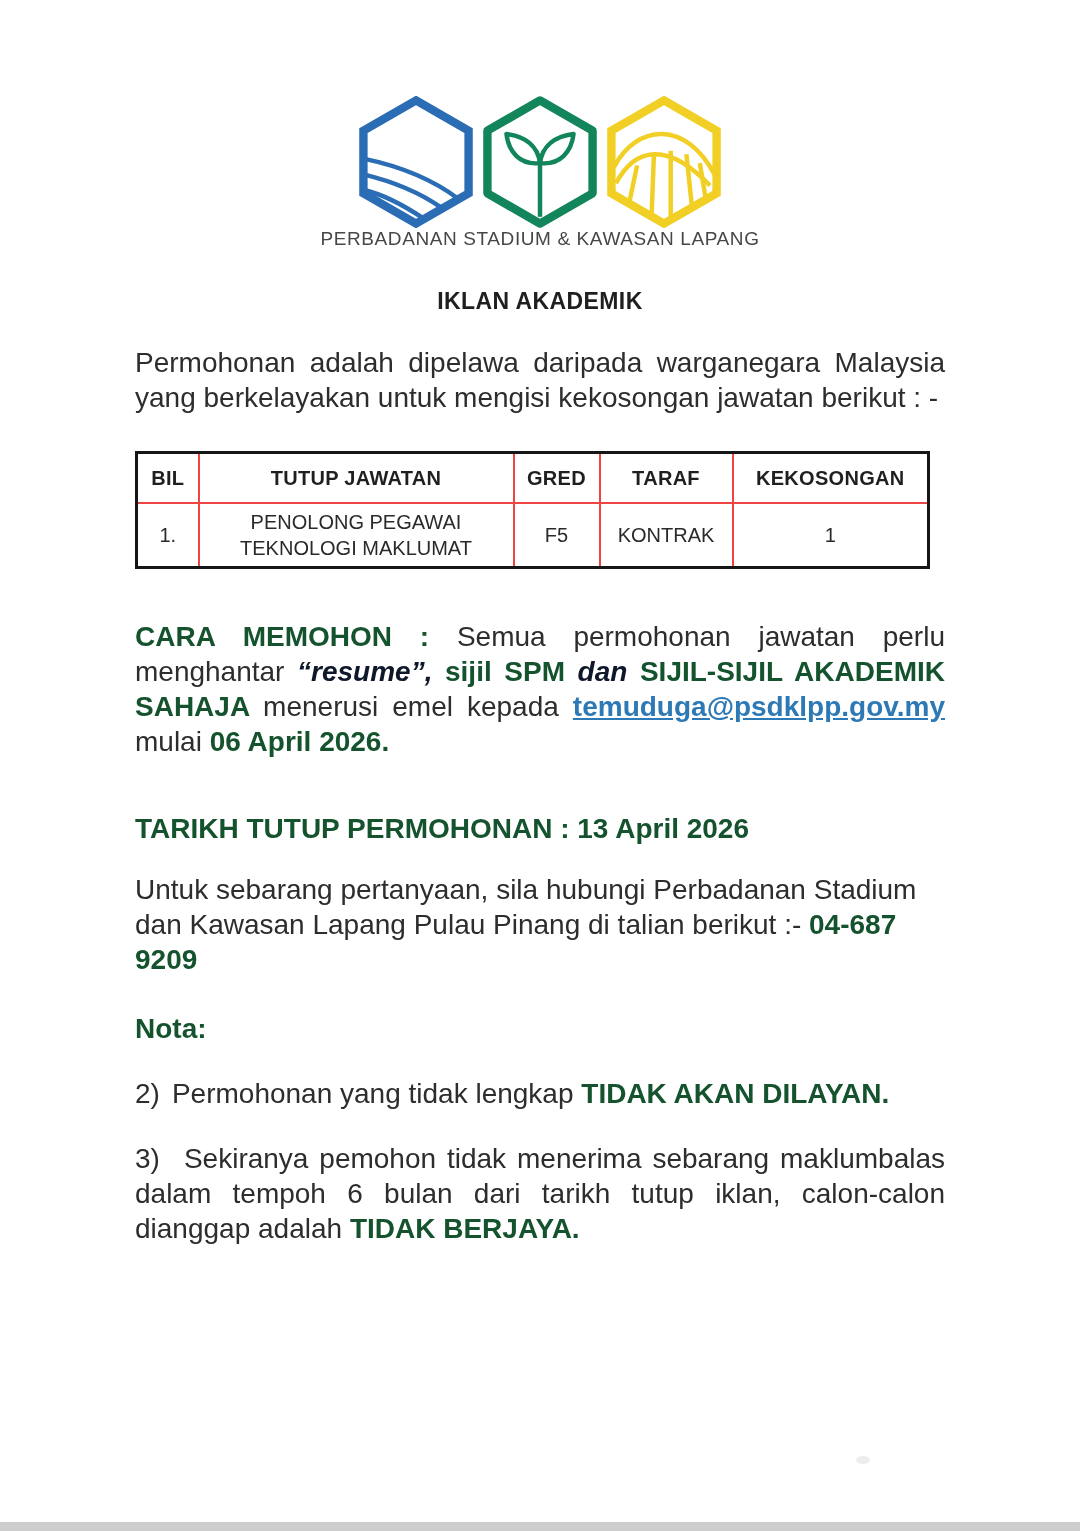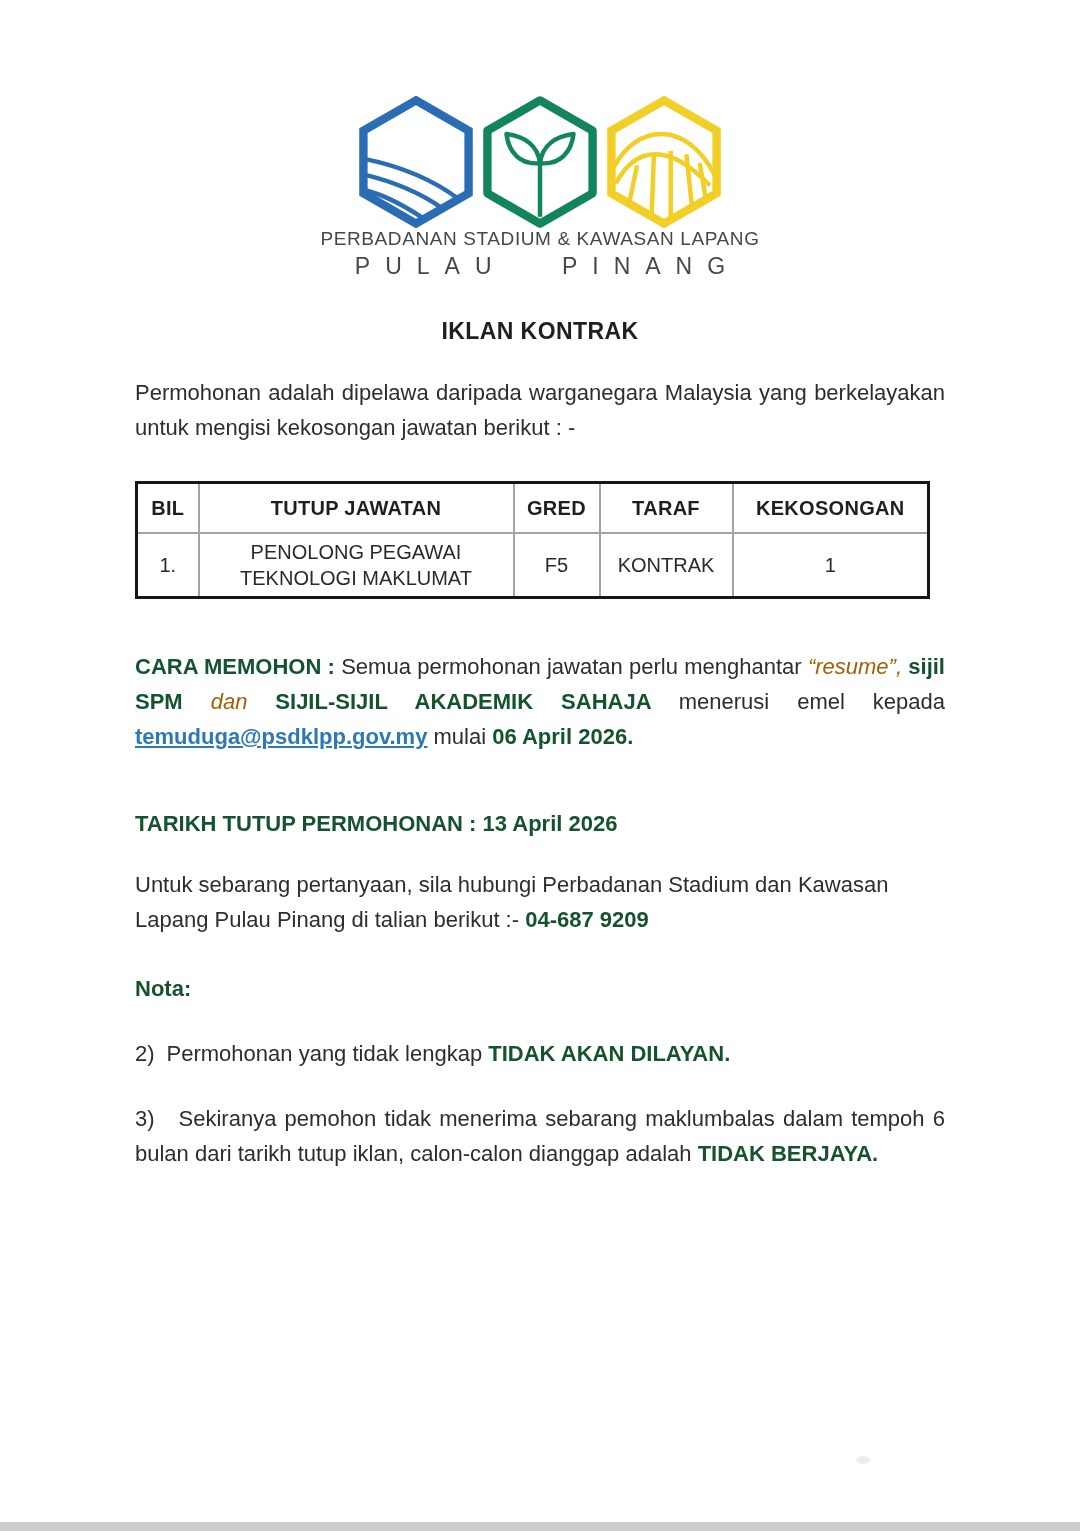--- a/index.html
+++ b/index.html
@@ -27,36 +27,36 @@
   }
   .org2 {
     margin-top:3px; font-size:23px; letter-spacing:15px; word-spacing:34px;
     color:#474747; text-indent:15px;
   }
   .content { width:810px; margin:0 auto; }
   .title {
     margin:38px 0 0 0; text-align:center;
     font-size:23px; font-weight:700; letter-spacing:0.4px; color:#1f1f1f;
   }
-  .para { margin:0; font-size:22px; line-height:35px; }
+  .para { margin:0; font-size:28px; line-height:35px; }
   .just { text-align:justify; }
   .bd { font-weight:700; color:#14532d; }
-  .bi { font-weight:400; font-style:italic; color:#a16207; }
+  .bi { font-weight:700; font-style:italic; color:#0f172a; }
   .email {
     color:var(--link); font-weight:700; text-decoration:underline;
     cursor:pointer;
   }
   .mt-intro { margin-top:30px; }
   .vtable {
     border-collapse:collapse; table-layout:fixed;
     width:792px; margin-top:36px;
     border:3px solid #161616;
   }
   .vtable th, .vtable td {
-    border:2px solid #a3a3a3; text-align:center; vertical-align:middle;
+    border:2px solid #ef4444; text-align:center; vertical-align:middle;
     padding:0 0;
   }
   .vtable th { font-size:20px; font-weight:700; height:48px; letter-spacing:0.3px; color:#1f1f1f; }
   .vtable td { font-size:20px; height:62px; line-height:26px; color:#2a2a2a; }
   .c1{width:62px}.c2{width:315px}.c3{width:86px}.c4{width:133px}.c5{width:196px}
   .mt-cara { margin-top:50px; }
   .mt-tarikh { margin-top:52px; }
   .mt-contact { margin-top:26px; }
   .mt-nota { margin-top:34px; }
   .mt-note { margin-top:30px; }
@@ -101,26 +101,25 @@
           <path d="M9,78 C26,46 55,40 93,80" stroke-width="4"></path>
           <path d="M28,62 L21,95" stroke-width="4"></path>
           <path d="M43,52 L41,105" stroke-width="4"></path>
           <path d="M58,49 L58,108" stroke-width="4"></path>
           <path d="M72,52 L77,99" stroke-width="4"></path>
           <path d="M84,60 L89,90" stroke-width="4"></path>
         </g>
       </svg>
     </div>
     <div class="org1">PERBADANAN STADIUM &amp; KAWASAN LAPANG</div>
-    <div class="org2">PULAU PINANG</div>
   </div>
 
   <div class="content">
 
-    <h1 class="title">IKLAN KONTRAK</h1>
+    <h1 class="title">IKLAN AKADEMIK</h1>
 
     <p class="para just mt-intro">Permohonan adalah dipelawa daripada warganegara Malaysia yang berkelayakan untuk mengisi kekosongan jawatan berikut : -</p>
 
     <table class="vtable">
       <colgroup>
           <col class="c1">
           <col class="c2">
           <col class="c3">
           <col class="c4">
           <col class="c5">

